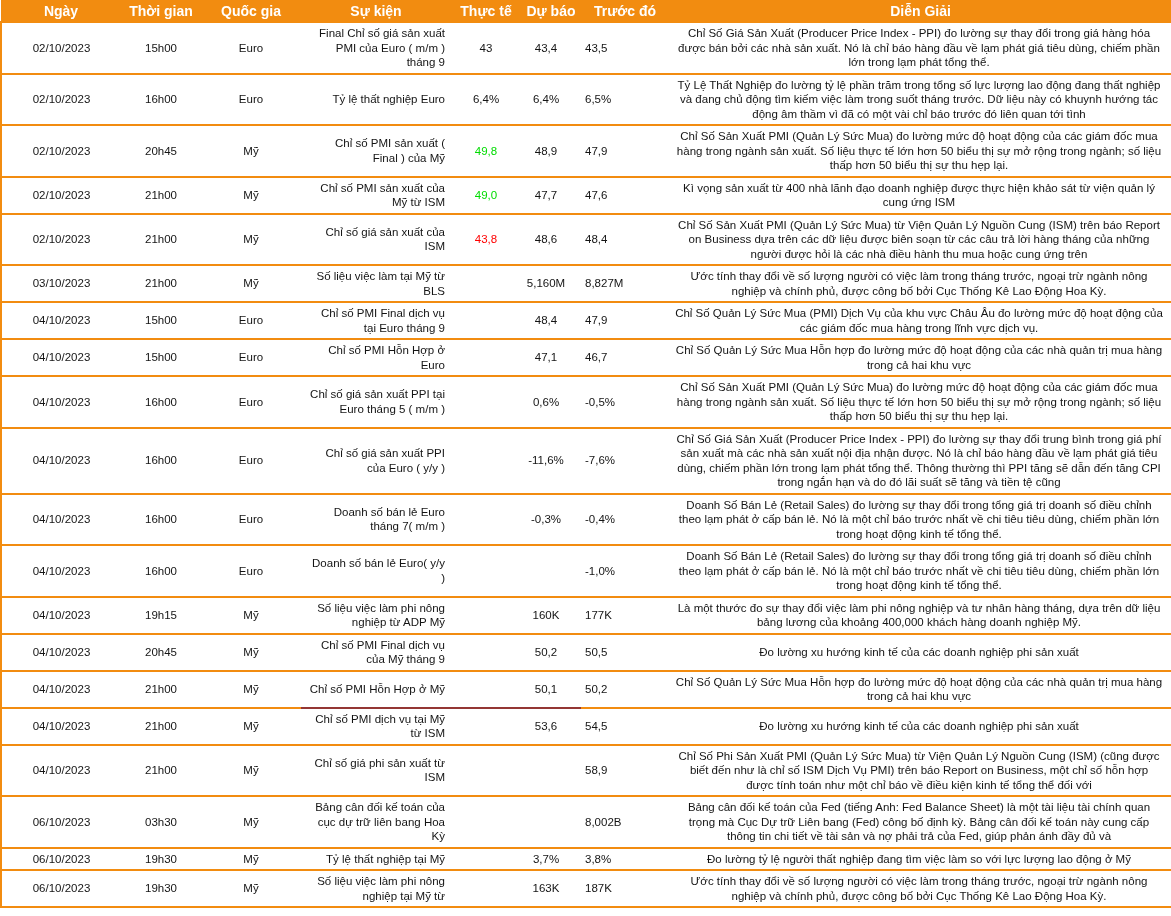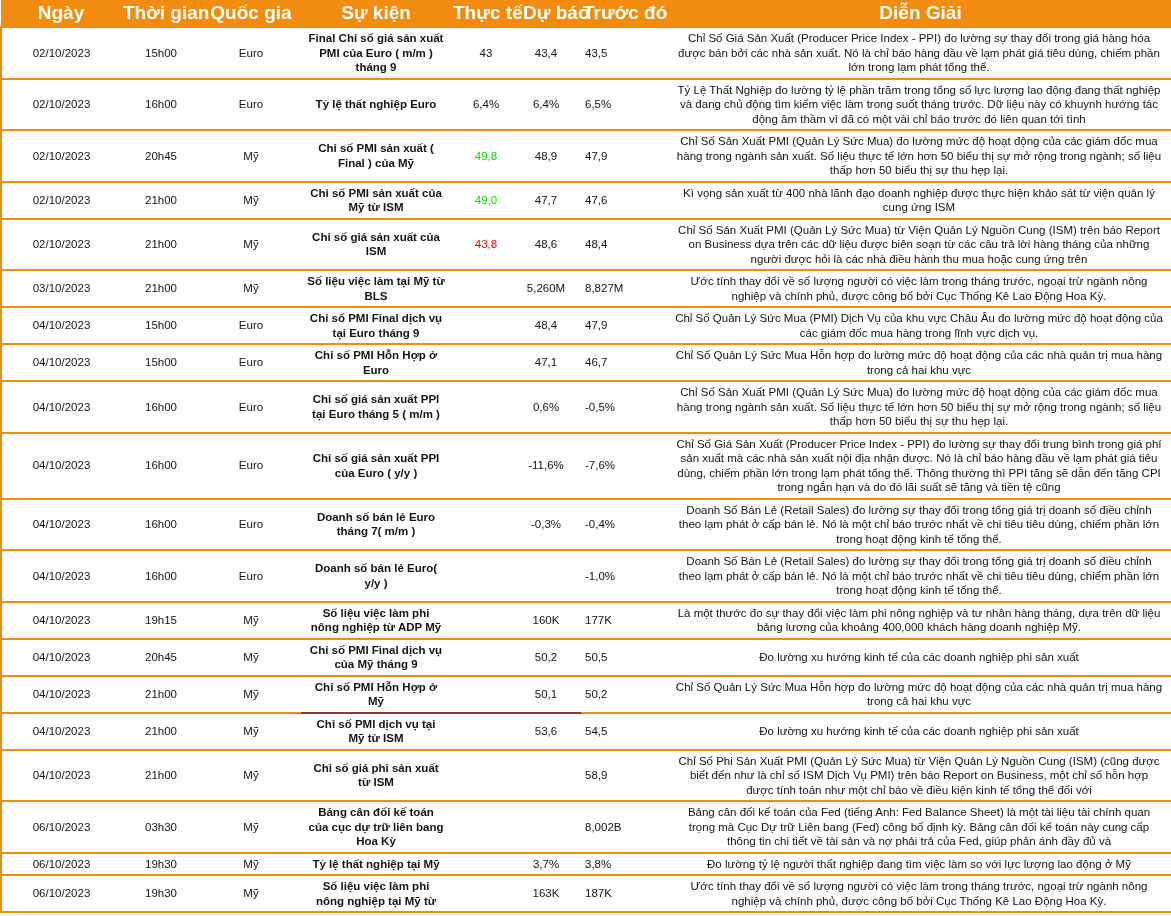--- a/index.html
+++ b/index.html
@@ -23,41 +23,41 @@
   col.c-country{width:100px;}
   col.c-event{width:150px;}
   col.c-actual{width:70px;}
   col.c-forecast{width:60px;}
   col.c-previous{width:88px;}
   col.c-expl{width:503px;}
 
   thead th{
     background:var(--orange);
     color:#ffffff;
-    font-size:19px;
+    font-size:14px;
     font-weight:bold;
     height:22px;
     padding:2px 2px;
     text-align:center;
     vertical-align:middle;
     border:none;
     white-space:nowrap;
   }
   tbody tr{
     border:2px solid var(--orange);
   }
   tbody td{
     vertical-align:middle;
     font-size:11.5px;
     line-height:14.5px;
     padding:3px 4px;
     background:#ffffff;
   }
   td.date,td.time,td.country{text-align:center;white-space:nowrap;}
-  td.event{text-align:center;padding:3px 6px;font-weight:bold;}
+  td.event{text-align:right;padding:3px 6px;}
   td.actual{text-align:center;}
   td.forecast{text-align:center;padding-right:14px;white-space:nowrap;}
   td.previous{padding-right:18px;white-space:nowrap;}
   td.expl{text-align:center;padding-left:6px;padding-right:8px;}
 
   tr.maroon-underline td:nth-child(4),
   tr.maroon-underline td:nth-child(5),
   tr.maroon-underline td:nth-child(6){
     border-bottom:2.5px solid var(--maroon);
   }
@@ -138,21 +138,21 @@
     <td class="forecast">48,6</td>
     <td class="previous">48,4</td>
     <td class="expl">Chỉ Số Sản Xuất PMI (Quản Lý Sức Mua) từ Viện Quản Lý Nguồn Cung (ISM) trên báo Report on Business dựa trên các dữ liệu được biên soạn từ các câu trả lời hàng tháng của những người được hỏi là các nhà điều hành thu mua hoặc cung ứng trên</td>
   </tr>
       <tr>
     <td class="date">03/10/2023</td>
     <td class="time">21h00</td>
     <td class="country">Mỹ</td>
     <td class="event">Số liệu việc làm tại Mỹ từ BLS</td>
     <td class="actual"></td>
-    <td class="forecast">5,260M</td>
+    <td class="forecast">5,160M</td>
     <td class="previous">8,827M</td>
     <td class="expl">Ước tính thay đổi về số lượng người có việc làm trong tháng trước, ngoại trừ ngành nông nghiệp và chính phủ, được công bố bởi Cục Thống Kê Lao Động Hoa Kỳ.</td>
   </tr>
       <tr>
     <td class="date">04/10/2023</td>
     <td class="time">15h00</td>
     <td class="country">Euro</td>
     <td class="event">Chỉ số PMI Final dịch vụ tại Euro tháng 9</td>
     <td class="actual"></td>
     <td class="forecast">48,4</td>

